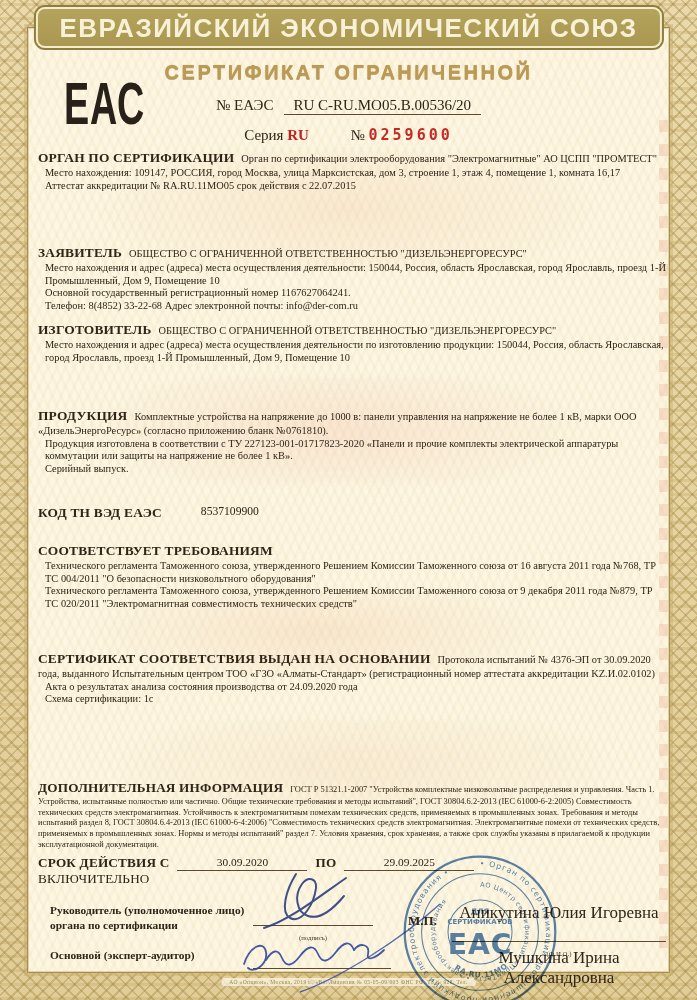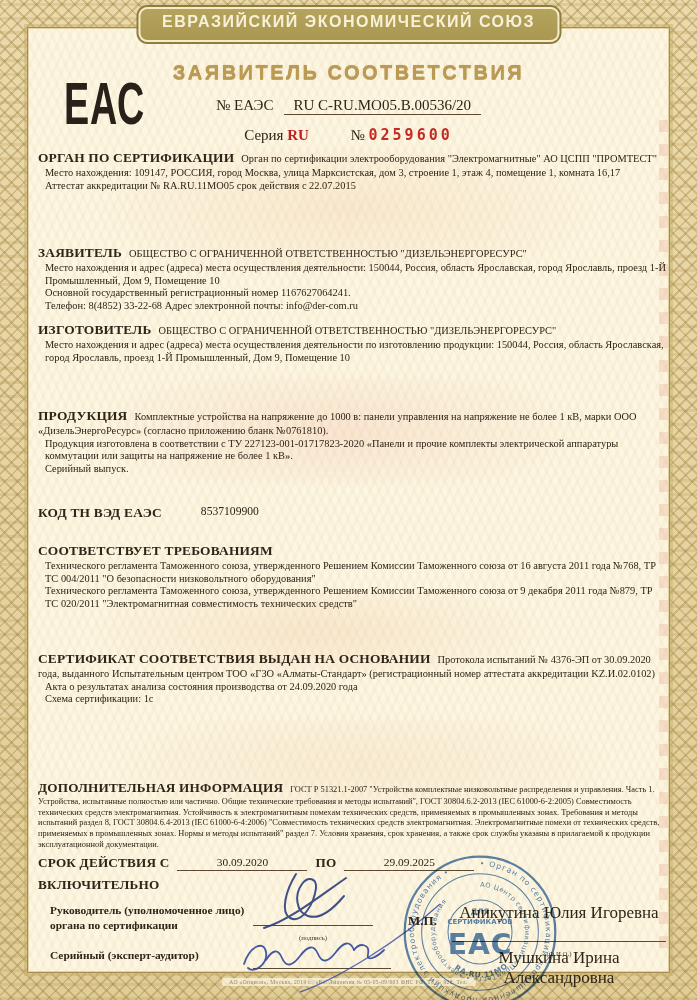--- a/index.html
+++ b/index.html
@@ -32,24 +32,24 @@
   .t1{top:150px;height:120px;background:radial-gradient(55% 90% at 50% 50%, rgba(244,199,163,.28), rgba(0,0,0,0) 72%);}
   .t2{top:378px;height:105px;background:radial-gradient(55% 90% at 48% 50%, rgba(243,190,170,.30), rgba(0,0,0,0) 72%);}
   .t3{top:592px;height:80px; background:radial-gradient(50% 90% at 45% 50%, rgba(242,196,160,.30), rgba(0,0,0,0) 72%);}
   .t4{top:720px;height:90px; background:radial-gradient(55% 90% at 52% 50%, rgba(240,205,170,.25), rgba(0,0,0,0) 72%);}
   .edge-strip{position:absolute;right:29px;top:120px;bottom:40px;width:9px;pointer-events:none;
     background:repeating-linear-gradient(180deg, rgba(232,156,128,.28) 0 12px, rgba(250,235,205,.12) 12px 24px);}
   
   .banner{
     position:absolute;top:7px;left:50%;transform:translateX(-50%);z-index:4;
     background:linear-gradient(#b5a45c,#a99751);
-    border-radius:9px;padding:6px 24px 11px;white-space:nowrap;
+    border-radius:9px;padding:6px 24px 4px;white-space:nowrap;
     box-shadow:0 0 0 2px #8f7d3e, inset 0 0 0 2px #f5eccb;
     color:#f8f1d8;font-family:"Liberation Sans","DejaVu Sans",sans-serif;
-    font-weight:bold;font-size:16px;letter-spacing:1.5px;transform-origin:center;
+    font-weight:bold;font-size:26px;letter-spacing:1.5px;transform-origin:center;
   }
   .eac{
     position:absolute;left:64px;top:74px;z-index:3;
     font-family:"Liberation Sans","DejaVu Sans",sans-serif;font-weight:bold;
     font-size:46px;color:#272119;letter-spacing:1px;
     transform:scale(.82,1.28);transform-origin:left top;line-height:1;
   }
   .doc-title{
     position:absolute;top:61px;left:0;right:0;text-align:center;z-index:2;
     font-family:"Liberation Sans","DejaVu Sans",sans-serif;font-weight:bold;
@@ -77,21 +77,21 @@
   .s-requirements{top:543px;}
   .s-basis{top:651px;}
   .s-addinfo{top:780px;font-size:8.4px;line-height:1.28;}
   .s-addinfo .h{font-size:13.2px;}
   
   .validity{position:absolute;left:38px;top:855px;width:628px;z-index:2;}
   .validity .row{display:flex;align-items:flex-end;}
   .validity .vlbl{font-weight:bold;font-size:13.2px;letter-spacing:.2px;}
   .validity .dcell{width:130px;text-align:center;font-size:11.4px;border-bottom:1px solid #5c4a30;
     margin:0 8px;padding-bottom:2px;}
-  .validity .incl{font-weight:bold;font-size:13.2px;margin-top:6px;letter-spacing:.2px;}
+  .validity .incl{font-weight:normal;font-size:13.2px;margin-top:0;letter-spacing:.2px;}
   
   .role{position:absolute;left:50px;width:200px;font-weight:bold;font-size:11.4px;line-height:1.3;z-index:2;}
   .r1{top:903px;}
   .r2{top:948px;}
   .sigcell{position:absolute;width:120px;text-align:center;z-index:2;}
   .sigcell .rule{display:block;border-bottom:1px solid #5c4a30;height:22px;}
   .sigcell .cap{font-size:6.8px;color:#463823;}
   .sc1{left:253px;top:903px;}
   .sc2{left:253px;top:946px;width:138px;}
   .namecell{position:absolute;width:214px;text-align:center;z-index:2;}
@@ -116,21 +116,21 @@
 <div class="frame"></div>
 <div class="page"></div>
 <div class="tint t1"></div>
 <div class="tint t2"></div>
 <div class="tint t3"></div>
 <div class="tint t4"></div>
 <div class="edge-strip"></div>
 
 <div class="banner">ЕВРАЗИЙСКИЙ ЭКОНОМИЧЕСКИЙ СОЮЗ</div>
 <div class="eac">ЕАС</div>
-<div class="doc-title">ЗАЯВИТЕЛЬ СООТВЕТСТВИЯ</div>
+<div class="doc-title">СЕРТИФИКАТ ОГРАНИЧЕННОЙ</div>
 
 <div class="certno-row">
   <span class="lbl">№ ЕАЭС</span><span class="val">RU C-RU.MO05.B.00536/20</span>
 </div>
 <div class="series-row">
   <span>Серия</span>
   <span class="red">RU</span>
   <span class="gap34"></span>
   <span>№</span>
   <span class="serial">0259600</span>
@@ -194,21 +194,21 @@
 <div class="sigcell sc1">
   <span class="rule"></span>
   <span class="cap">(подпись)</span>
 </div>
 <div class="namecell nc1">
   <span class="nm">Аникутина Юлия Игоревна</span>
   <span class="cap">(Ф.И.О.)</span>
 </div>
 
 <div class="role r2">
-  <div>Серийный (эксперт-аудитор)</div>
+  <div>Основной (эксперт-аудитор)</div>
 </div>
 <div class="sigcell sc2">
   <span class="rule"></span>
   <span class="cap">(подпись)</span>
 </div>
 <div class="namecell nc2">
   <span class="nm">Мушкина Ирина Александровна</span>
   <span class="cap">(Ф.И.О.)</span>
 </div>
 

